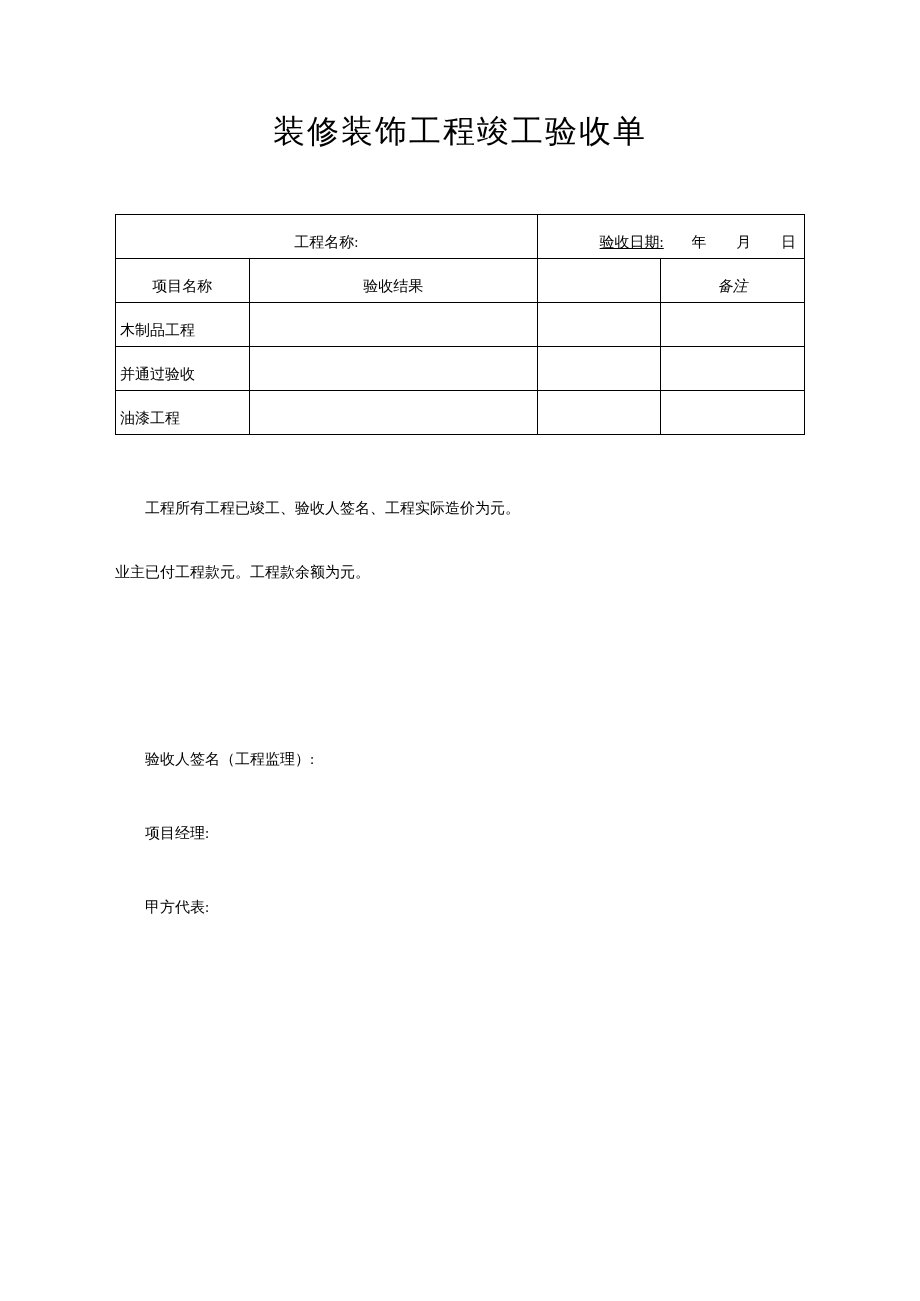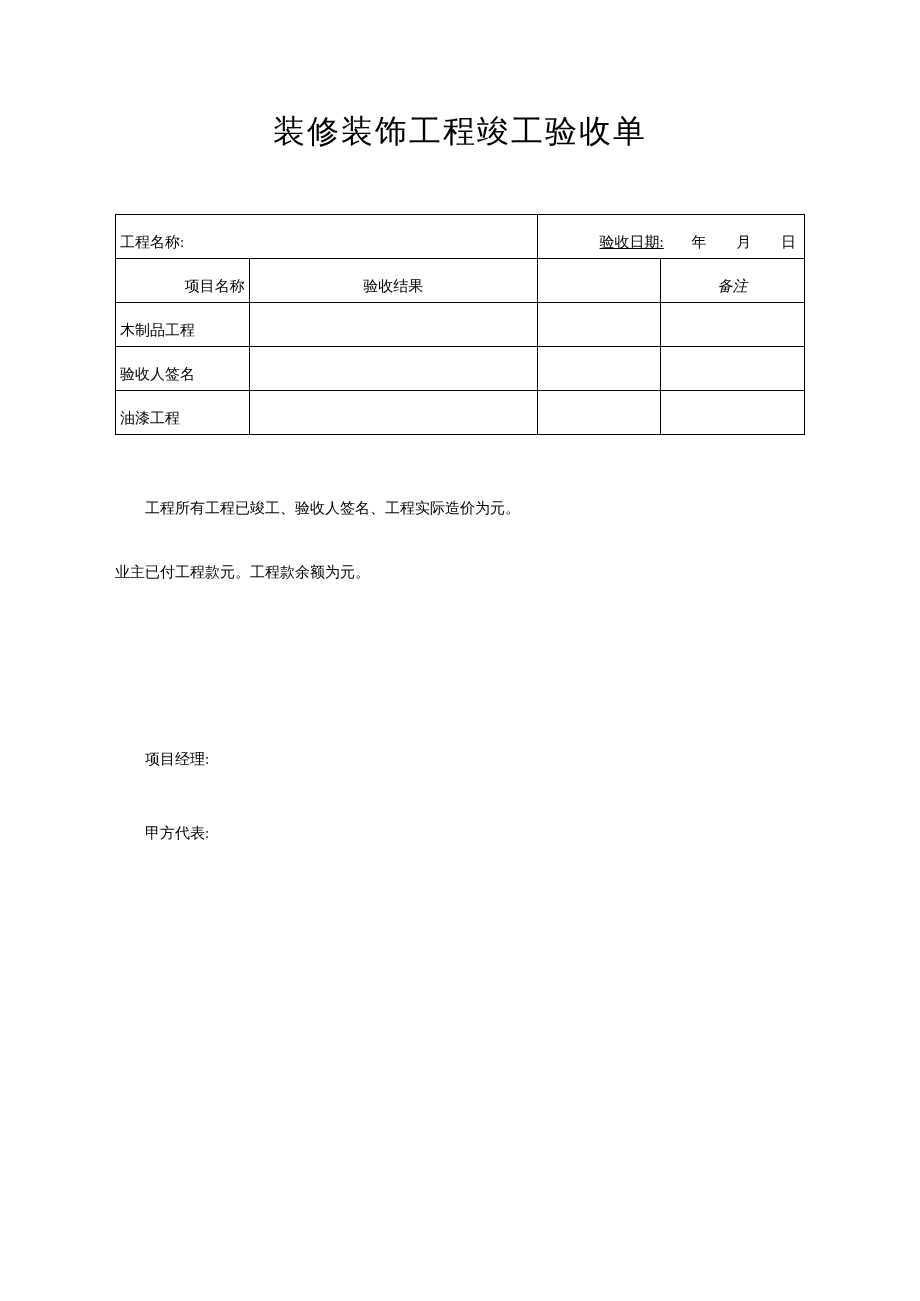--- a/index.html
+++ b/index.html
@@ -30,21 +30,21 @@
     table td {
       border: 1px solid #000;
       height: 44px;
       vertical-align: bottom;
       padding: 0 4px 6px 4px;
     }
     .header-row td {
       vertical-align: bottom;
     }
     .label-cell {
-      text-align: left;
+      text-align: center;
       white-space: nowrap;
       margin-left: 36px;
     }
     .date-cell {
       text-align: right;
       white-space: nowrap;
       padding-right: 8px;
     }
     .date-label {
       margin-right: 18px;
@@ -54,21 +54,21 @@
       margin: 0 20px 0 6px;
     }
     .date-unit-last {
       margin-left: 6px;
     }
     .col-header {
       text-align: center;
       vertical-align: bottom;
     }
     .col-header-left {
-      text-align: right;
+      text-align: center;
     }
     .row-label {
       text-align: left;
     }
     .col1 { width: 130px; }
     .col2 { width: 280px; }
     .col3 { width: 120px; }
     .col4 { width: 140px; font-style: italic; }
     .paragraph-block {
       margin-top: 55px;
@@ -114,35 +114,36 @@
     <td class="col3 col-header"></td>
     <td class="col4 col-header">备注</td>
   </tr>
   <tr>
     <td class="row-label">木制品工程</td>
     <td></td>
     <td></td>
     <td></td>
   </tr>
   <tr>
-    <td class="row-label">验收人签名</td>
+    <td class="row-label">并通过验收</td>
     <td></td>
     <td></td>
     <td></td>
   </tr>
   <tr>
     <td class="row-label">油漆工程</td>
     <td></td>
     <td></td>
     <td></td>
   </tr>
 </tbody>
   </table>
 
 <div class="paragraph-block">
   <p class="para-indent">工程所有工程已竣工、验收人签名、工程实际造价为元。</p>
   <p class="para-noindent">业主已付工程款元。工程款余额为元。</p>
 </div>
 
 <div class="signature-block">
+  <p class="sig-line">验收人签名（工程监理）:</p>
   <p class="sig-line">项目经理:</p>
   <p class="sig-line">甲方代表:</p>
 </div>
 
 </body></html>

